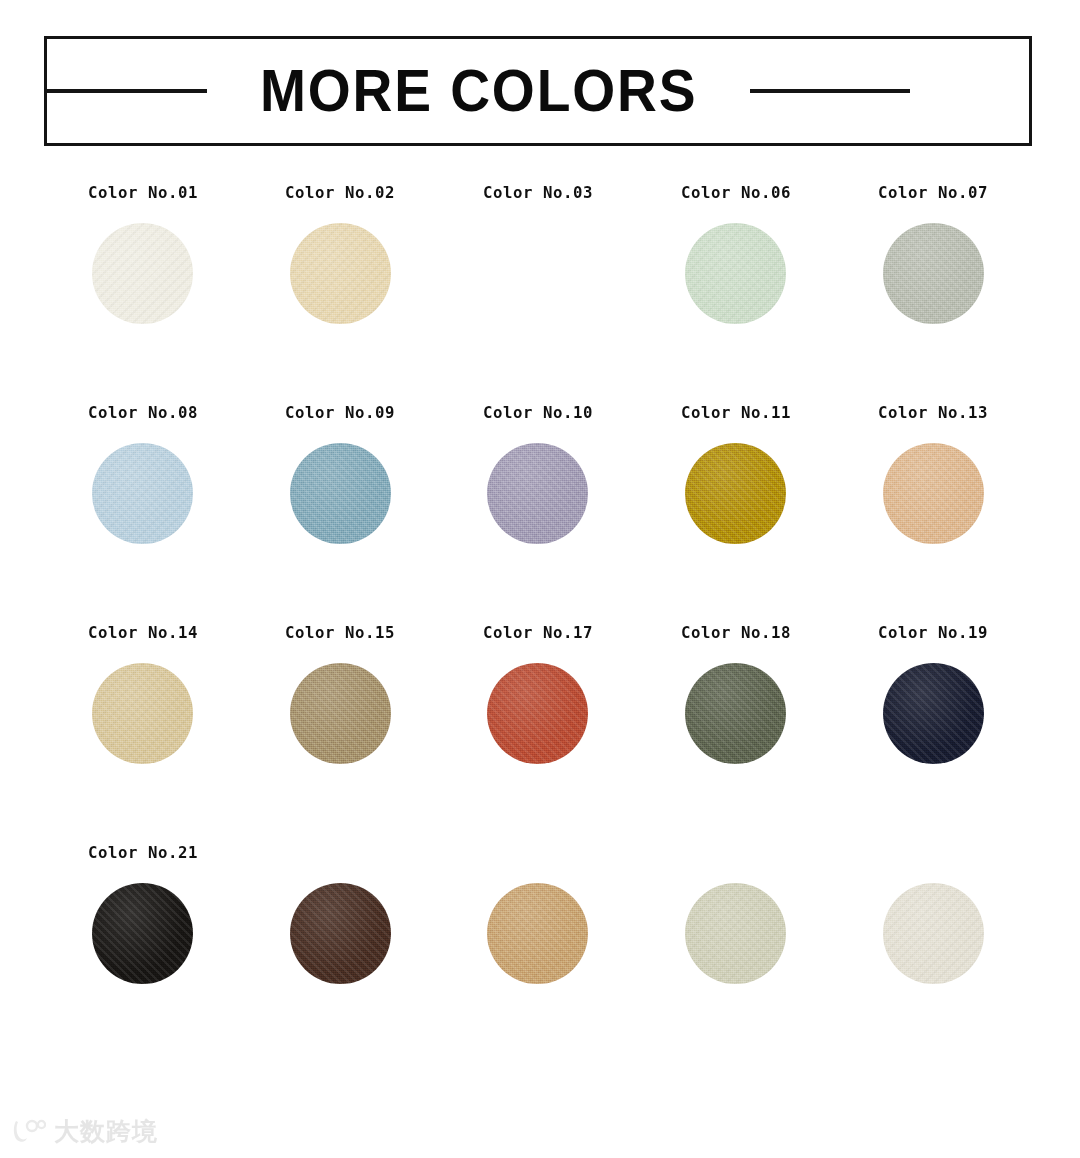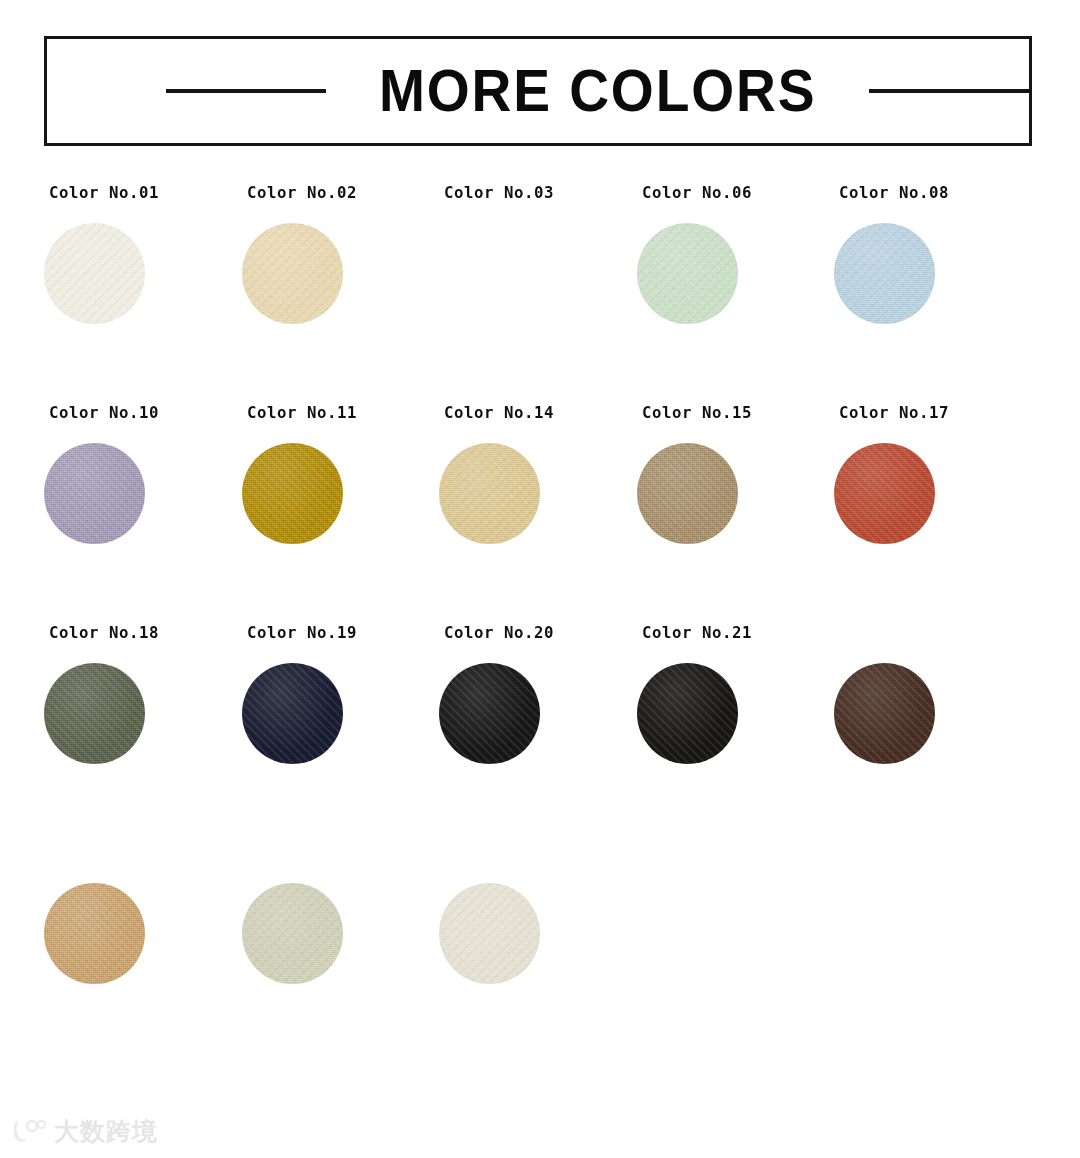--- a/index.html
+++ b/index.html
@@ -19,21 +19,21 @@
   .header-box {
     position: absolute;
     left: 44px;
     top: 36px;
     width: 988px;
     height: 110px;
     border: 3px solid #141414;
     box-sizing: border-box;
     display: flex;
     align-items: center;
-    justify-content: flex-end;
+    justify-content: flex-start;
     gap: 34px;
   }
   .rule {
     width: 160px;
     height: 4px;
     background: #141414;
     flex: none;
   }
   .header-title {
     font-family: "Liberation Sans", sans-serif;
@@ -53,20 +53,21 @@
     left: 44px;
     top: 182px;
     width: 988px;
     display: grid;
     grid-template-columns: repeat(5, 1fr);
     row-gap: 78px;
   }
   .cell {
     display: flex;
     flex-direction: column;
+    align-items: center;
     width: 100%;
   }
   .swatch-label {
     font-family: "DejaVu Sans Mono", monospace;
     font-weight: 700;
     font-size: 16.5px;
     letter-spacing: 0.6px;
     color: #111111;
     height: 22px;
     line-height: 22px;
@@ -156,54 +157,62 @@
     </div>
     <div class="cell">
       <div class="swatch-label">Color No.03</div>
       <div class="swatch blank" style="background: rgb(255, 255, 255);"></div>
     </div>
     <div class="cell">
       <div class="swatch-label">Color No.06</div>
       <div class="swatch" style="background: rgb(201, 219, 197);"></div>
     </div>
     <div class="cell">
+      <div class="swatch-label">Color No.07</div>
+      <div class="swatch" style="background: rgb(179, 184, 171);"></div>
+    </div>
+    <div class="cell">
       <div class="swatch-label">Color No.08</div>
       <div class="swatch" style="background: rgb(180, 205, 220);"></div>
     </div>
     <div class="cell">
+      <div class="swatch-label">Color No.09</div>
+      <div class="swatch" style="background: rgb(122, 163, 180);"></div>
+    </div>
+    <div class="cell">
       <div class="swatch-label">Color No.10</div>
       <div class="swatch" style="background: rgb(154, 147, 174);"></div>
     </div>
     <div class="cell">
       <div class="swatch-label">Color No.11</div>
       <div class="swatch" style="background: rgb(169, 131, 9);"></div>
     </div>
     <div class="cell">
+      <div class="swatch-label">Color No.13</div>
+      <div class="swatch" style="background: rgb(220, 178, 134);"></div>
+    </div>
+    <div class="cell">
       <div class="swatch-label">Color No.14</div>
       <div class="swatch" style="background: rgb(214, 195, 147);"></div>
     </div>
     <div class="cell">
       <div class="swatch-label">Color No.15</div>
       <div class="swatch" style="background: rgb(157, 135, 99);"></div>
     </div>
     <div class="cell">
       <div class="swatch-label">Color No.17</div>
       <div class="swatch" style="background: rgb(178, 69, 47);"></div>
     </div>
     <div class="cell">
       <div class="swatch-label">Color No.18</div>
       <div class="swatch" style="background: rgb(85, 91, 72);"></div>
     </div>
     <div class="cell">
       <div class="swatch-label">Color No.19</div>
       <div class="swatch" style="background: rgb(21, 25, 43);"></div>
-    </div>
-    <div class="cell">
-      <div class="swatch-label">Color No.20</div>
-      <div class="swatch" style="background: rgb(20, 20, 20);"></div>
     </div>
     <div class="cell">
       <div class="swatch-label">Color No.21</div>
       <div class="swatch" style="background: rgb(21, 19, 17);"></div>
     </div>
     <div class="cell">
       <div class="swatch-label empty"></div>
       <div class="swatch" style="background: rgb(65, 41, 31);"></div>
     </div>
     <div class="cell">

